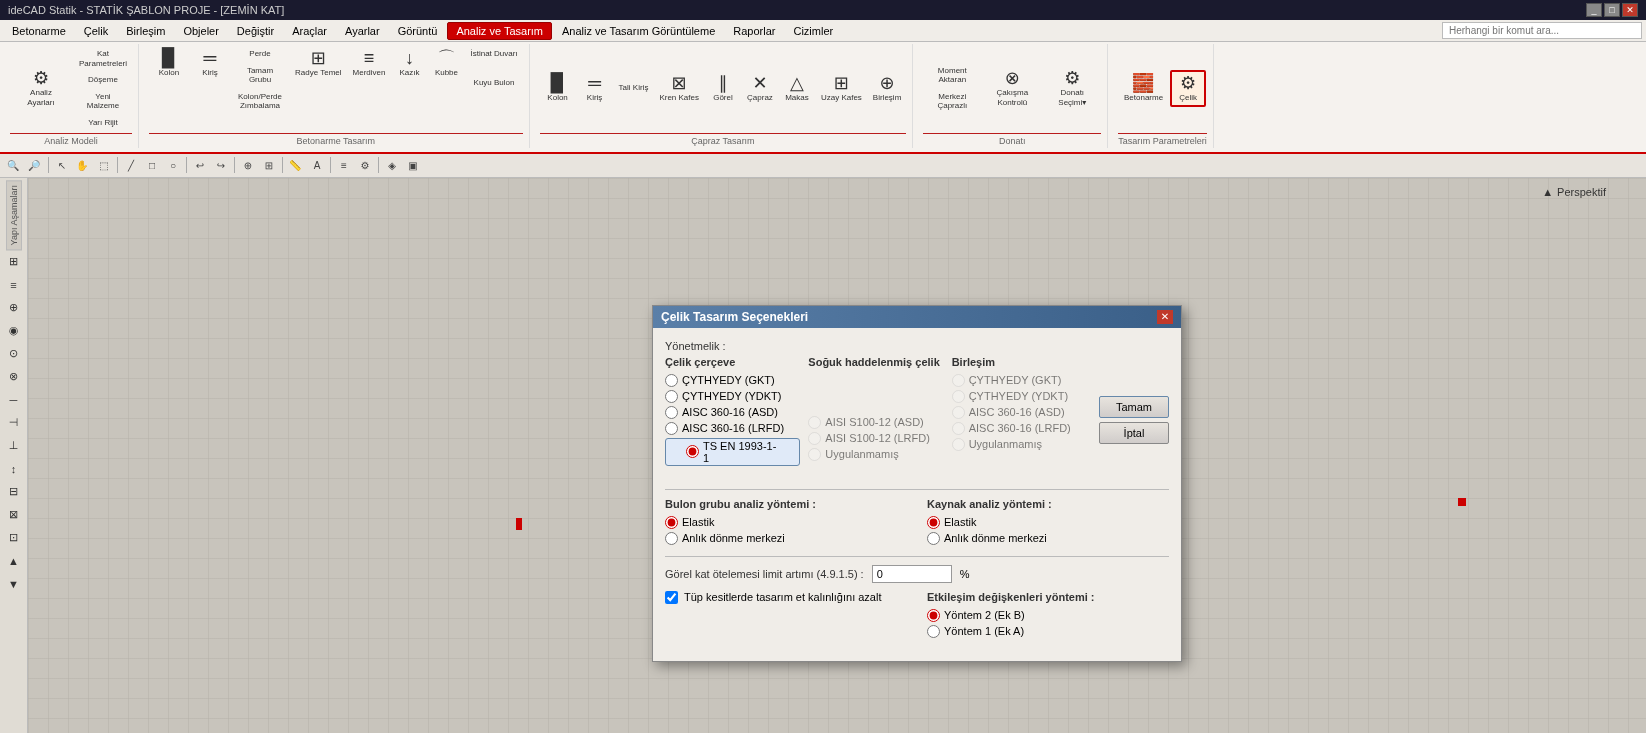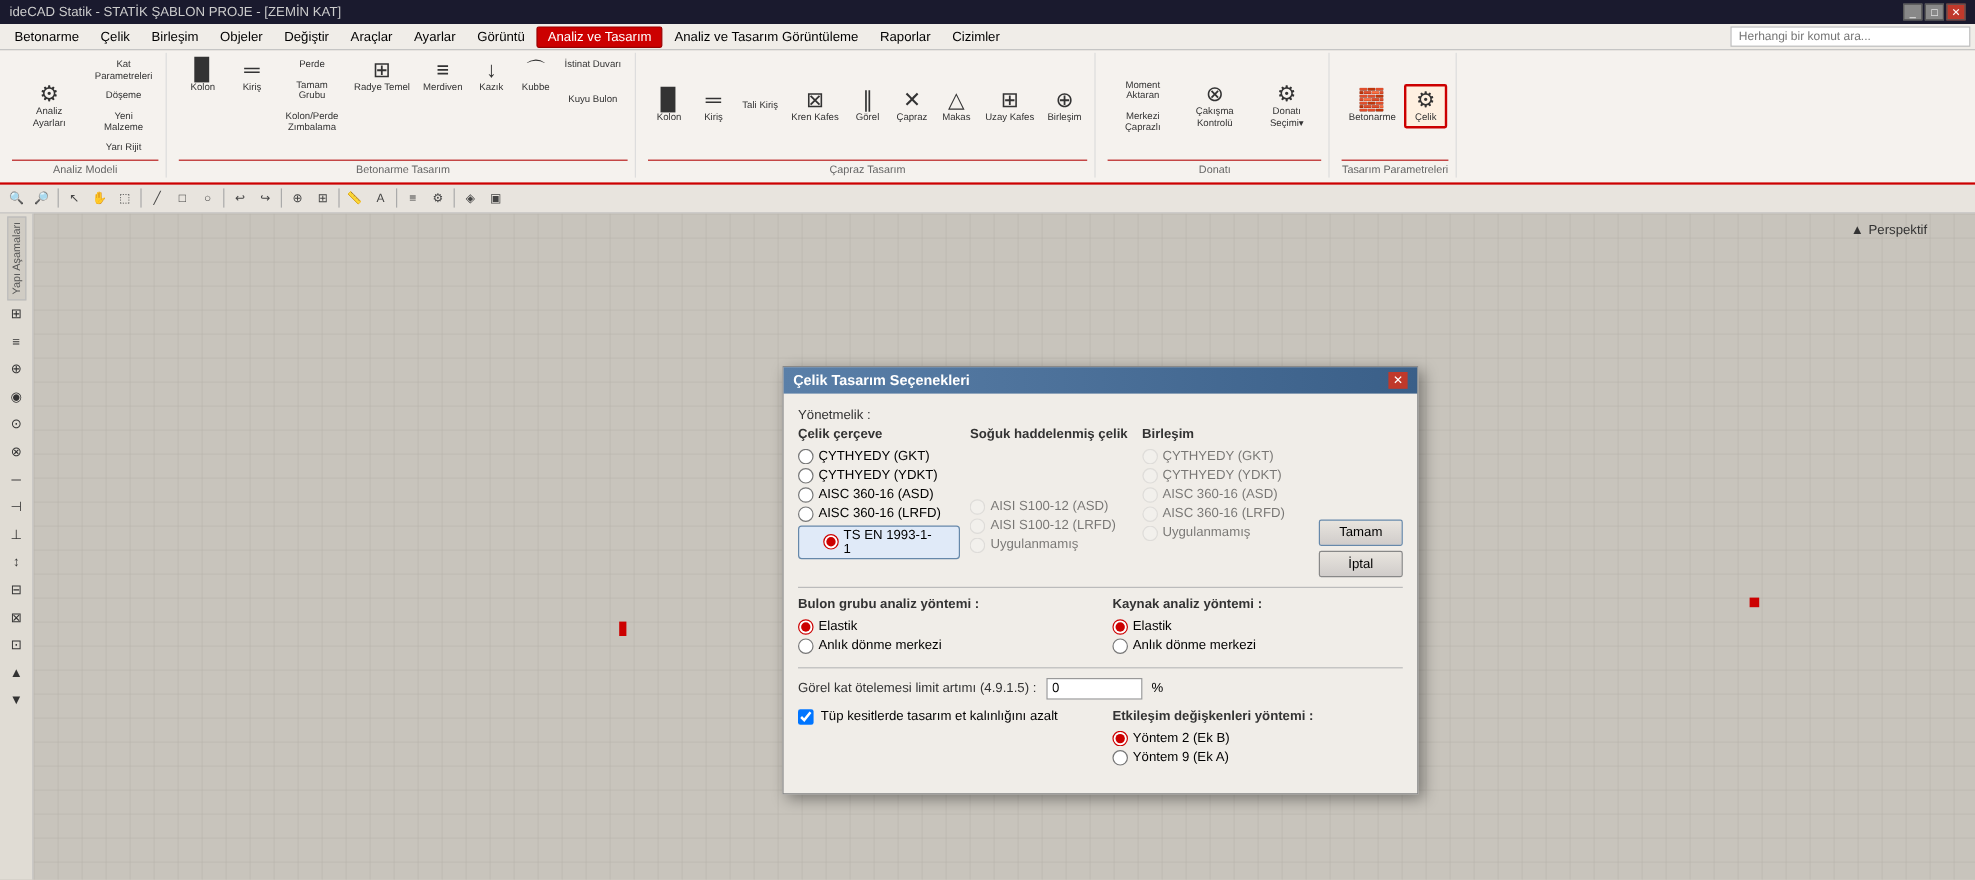--- a/index.html
+++ b/index.html
@@ -625,21 +625,21 @@
     <div id="dialog-overlay">
       <div id="dialog" style="position:relative; left: 80px; top: 20px;">
 
         <div id="dialog-titlebar">
           <span>Çelik Tasarım Seçenekleri</span>
           <button id="dialog-close">✕</button>
         </div>
 
         <div id="dialog-body">
 
-          <div style="display:flex; justify-content:space-between; align-items:flex-end;">
+          <div style="display:flex; justify-content:space-between; align-items:center;">
             <div style="flex:1;">
               <div class="dialog-section-label">Yönetmelik :</div>
 
               <div class="dialog-columns">
 
                 <div class="dialog-col">
                   <div class="dialog-col-header">Çelik çerçeve</div>
                   <div class="radio-row">
                     <input type="radio" name="celik_cerceve" id="cc1" style="">
                     <label for="cc1">ÇYTHYEDY (GKT)</label>
@@ -755,21 +755,21 @@
               </div>
             </div>
             <div class="two-col">
               <div class="section-title">Etkileşim değişkenleri yöntemi :</div>
               <div class="radio-row">
                 <input type="radio" name="etkilesim" id="et1" checked="" style="">
                 <label for="et1">Yöntem 2 (Ek B)</label>
               </div>
               <div class="radio-row">
                 <input type="radio" name="etkilesim" id="et2" style="">
-                <label for="et2">Yöntem 9 (Ek A)</label>
+                <label for="et2">Yöntem 1 (Ek A)</label>
               </div>
             </div>
           </div>
 
         </div>
       </div>
     </div>
   </div>
 </div>
 

